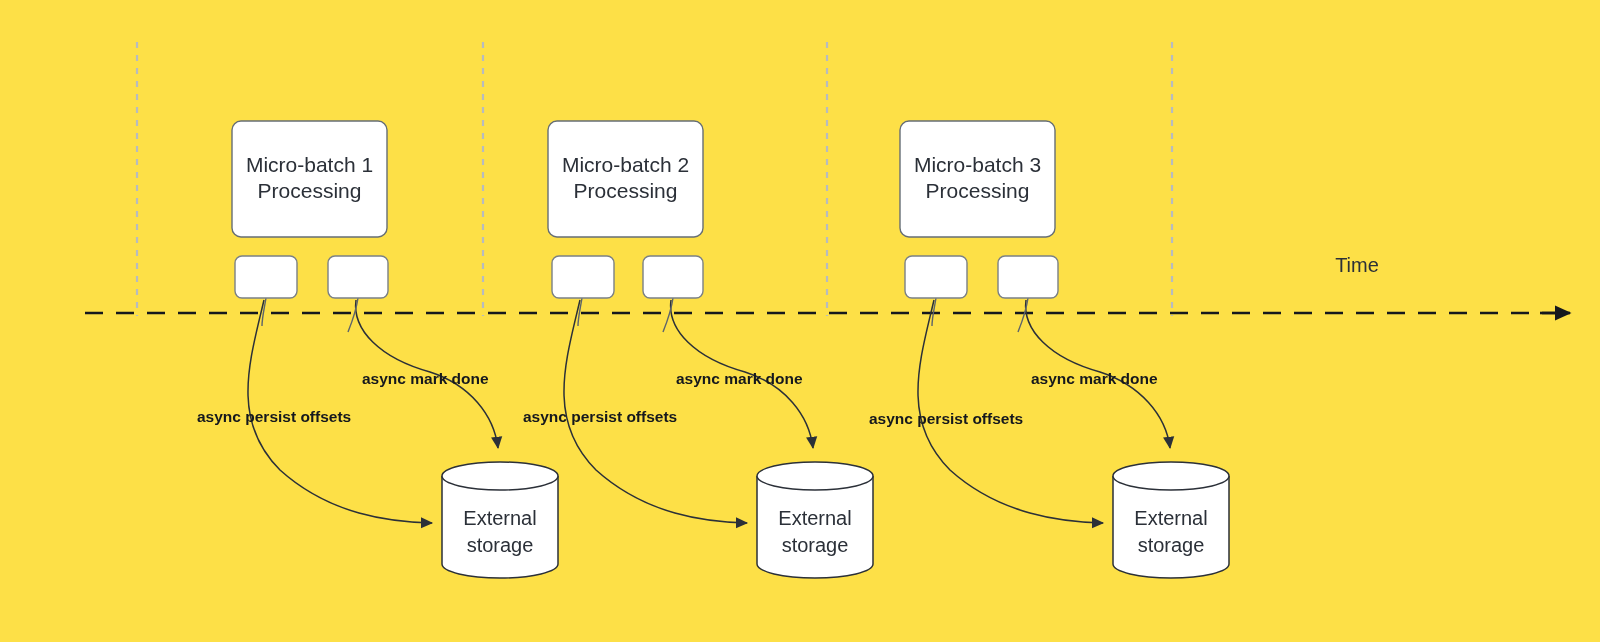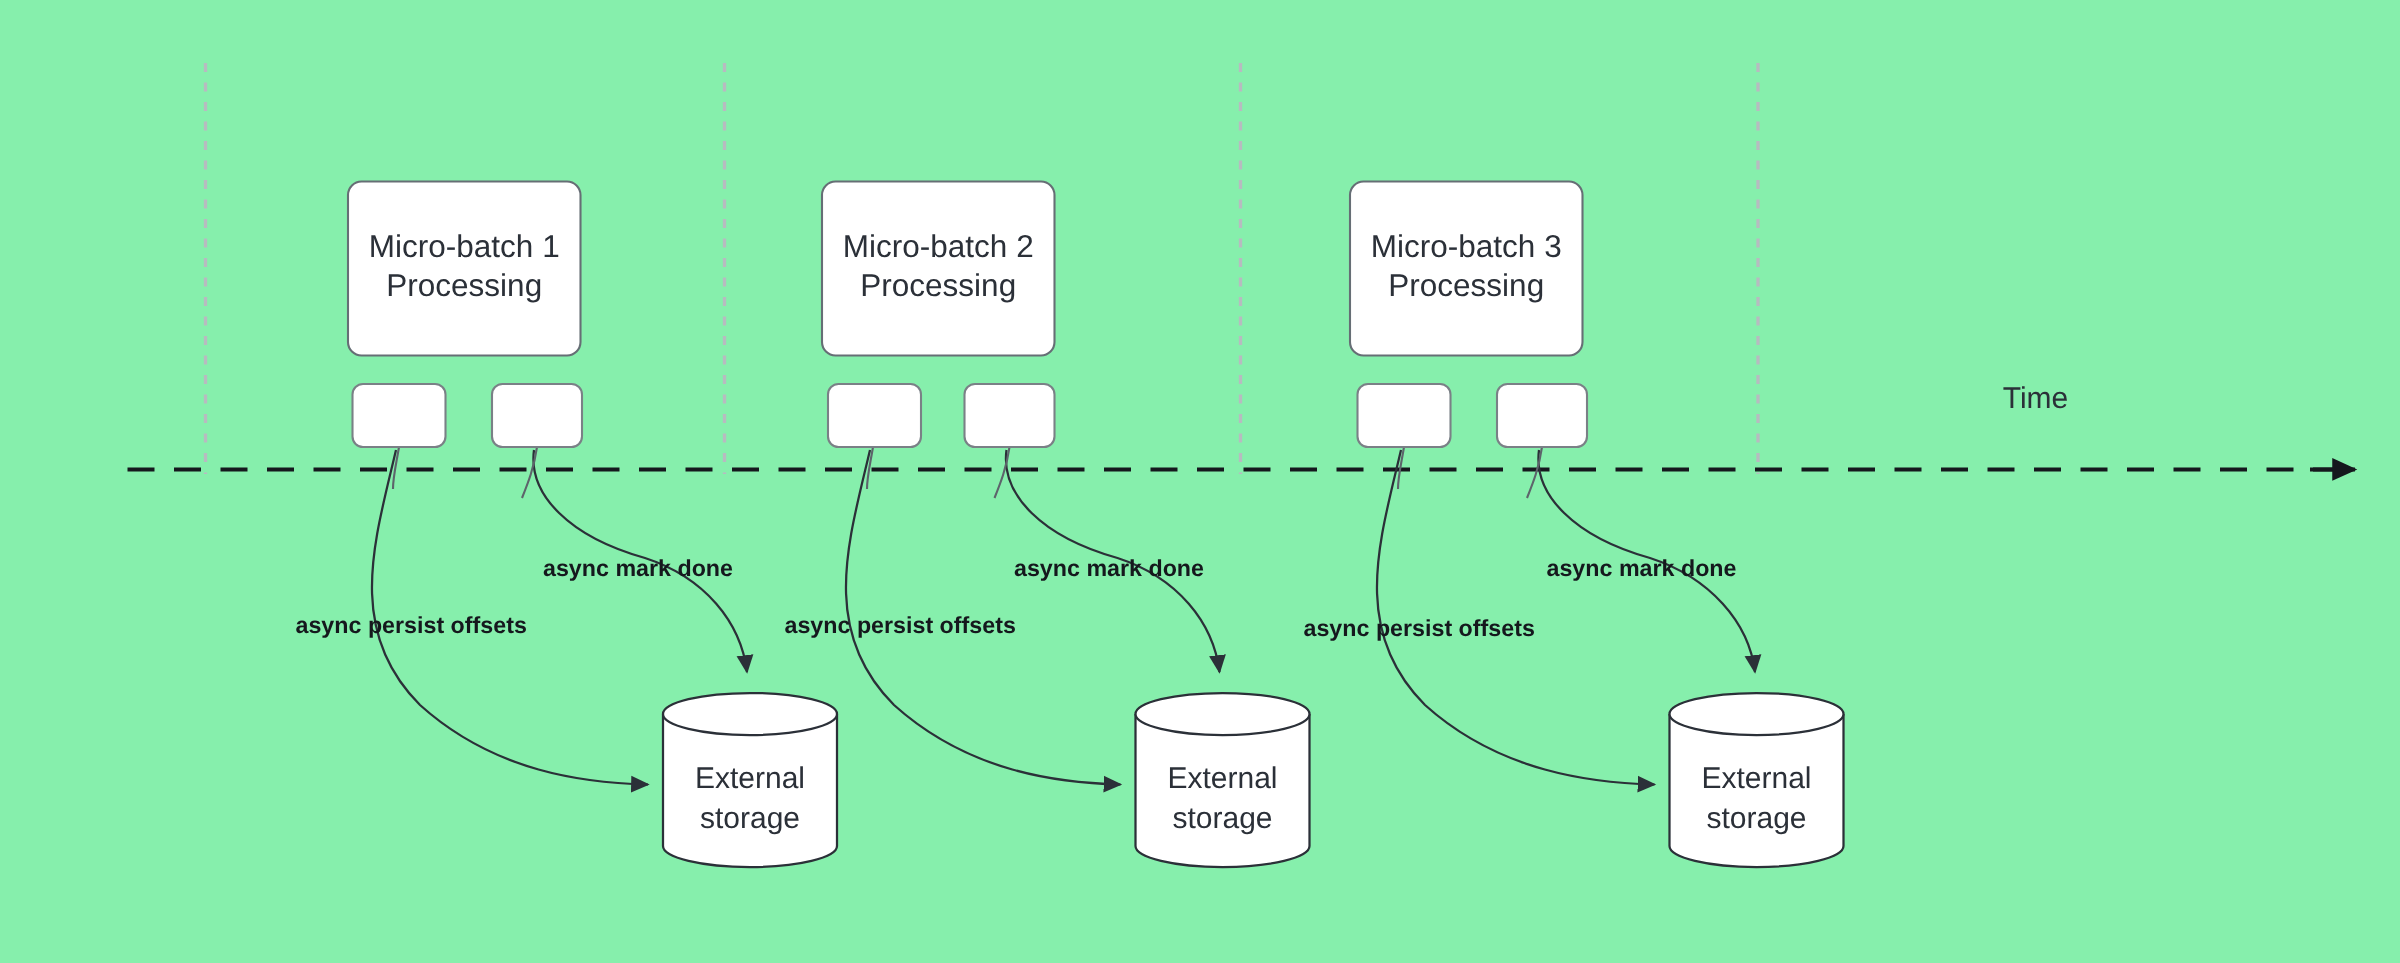--- a/index.html
+++ b/index.html
@@ -7,21 +7,21 @@
     padding: 0;
     background: #ffffff;
   }
   body {
     font-family: "Liberation Sans", sans-serif;
   }
   #canvas {
     position: relative;
     width: 1600px;
     height: 642px;
-    background: #86efac;
+    background: #fde047;
     overflow: hidden;
   }
   #diagram-svg {
     position: absolute;
     left: 0;
     top: 0;
     width: 1600px;
     height: 642px;
   }
   .node-rect {

